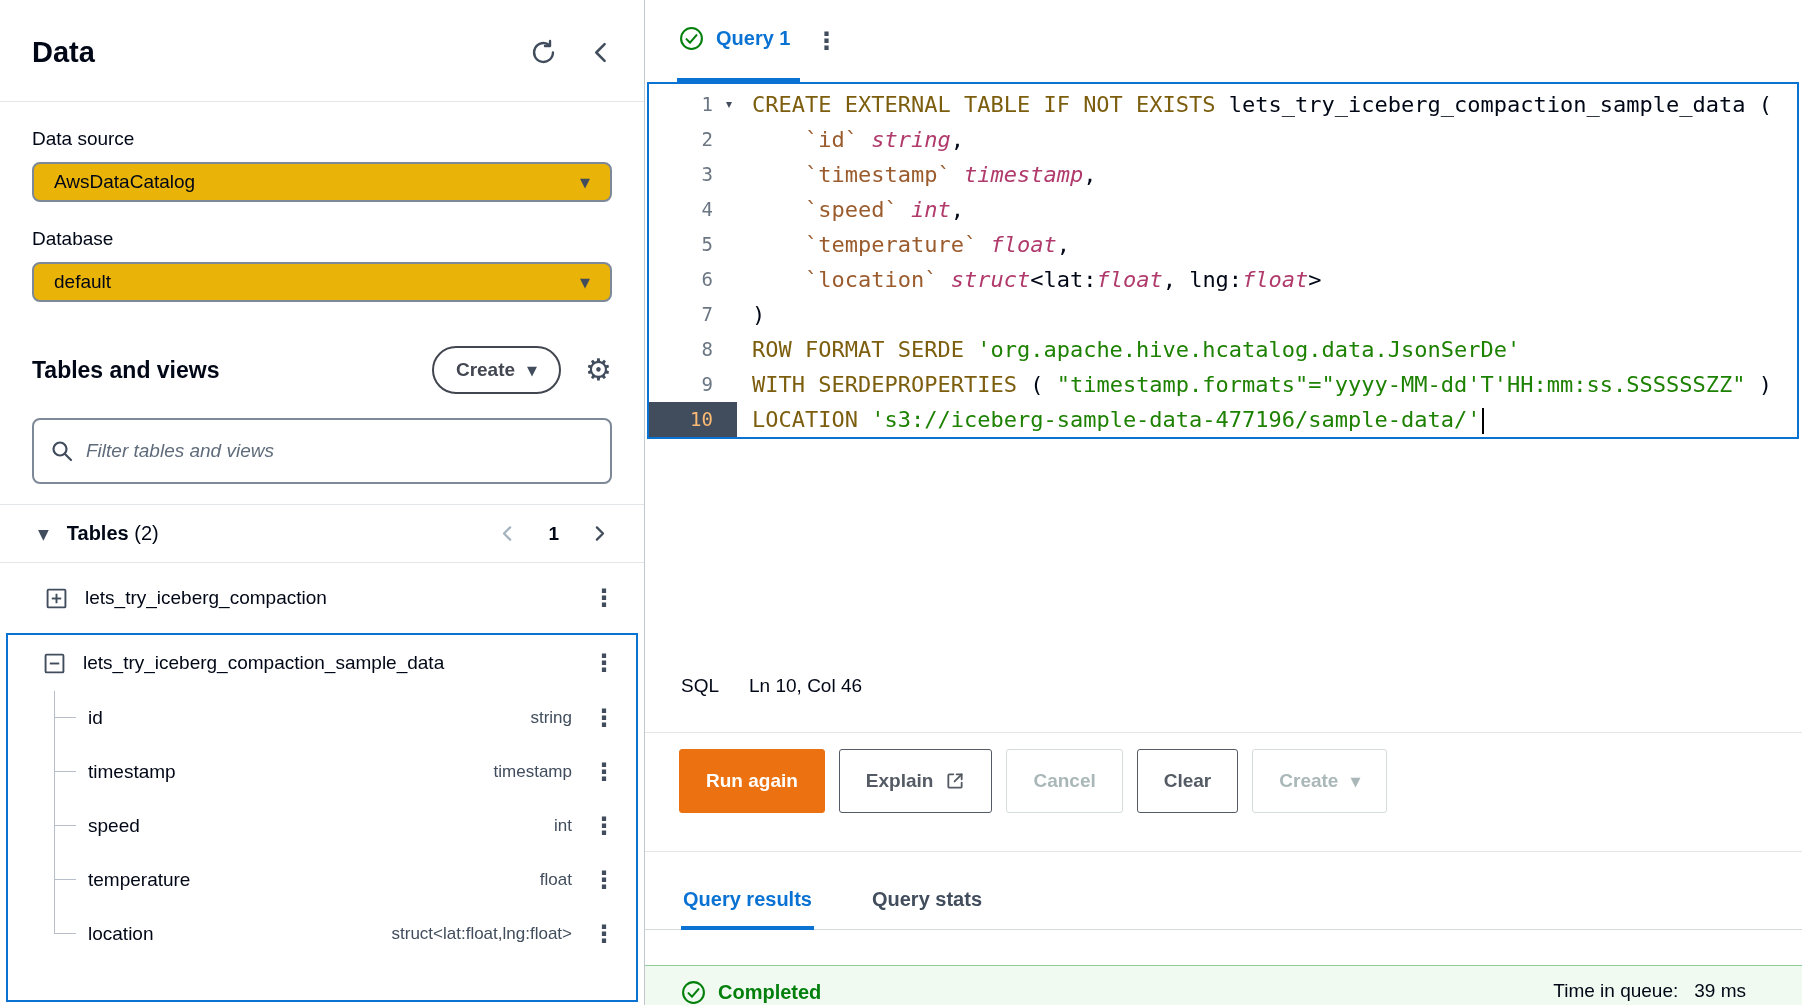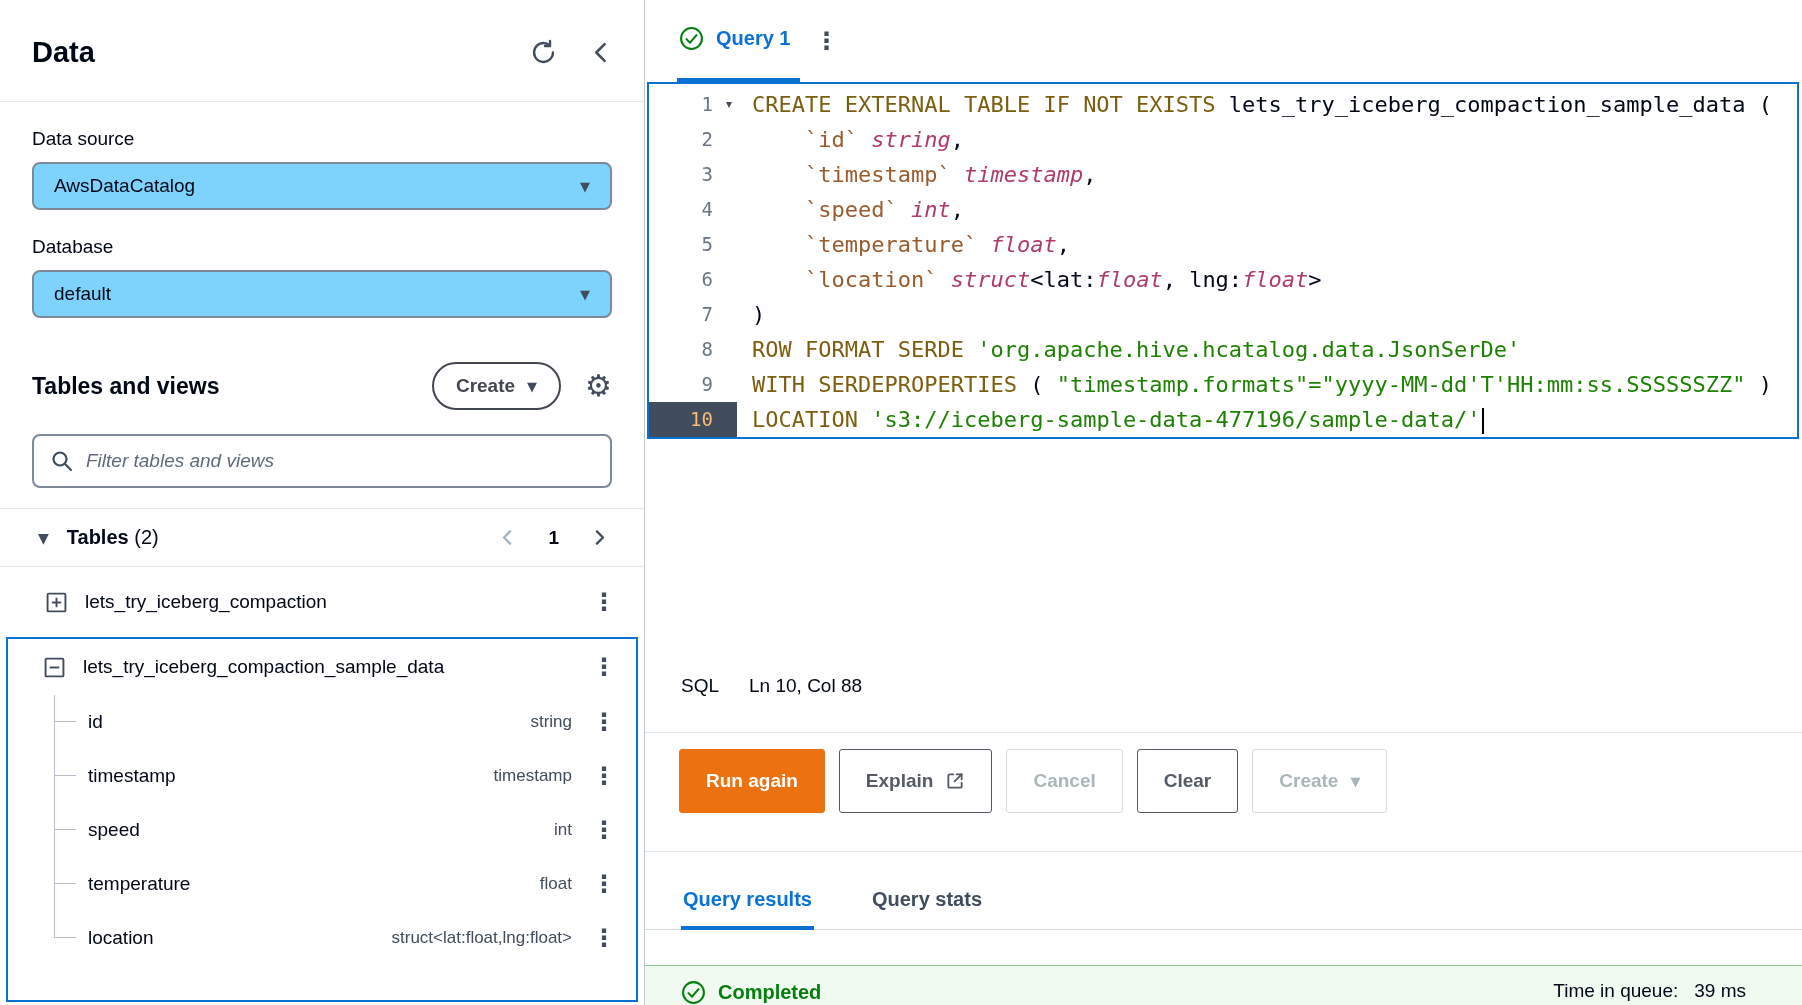--- a/index.html
+++ b/index.html
@@ -8,28 +8,28 @@
   .app { display:flex; width:1802px; height:1005px; }
 
   
   .sidebar { width:645px; min-width:645px; border-right:1px solid #bfc7cf; display:flex; flex-direction:column; overflow:hidden; background:#fff; }
   .sb-header { display:flex; justify-content:space-between; align-items:center; padding:36px 30px 32px 32px; border-bottom:1px solid #e4e7ea; }
   .sb-title { font-size:29px; font-weight:700;text-align:right; }
   .hdr-icons { display:flex; gap:32px; align-items:center; }
   .icon-btn { background:none; border:none; padding:0; cursor:pointer; display:flex; align-items:center; color:#414d5c; }
   .sb-section { padding:0 32px; }
   .field-label { font-size:19px; margin:26px 0 12px; }
-  .select { height:48px; border:2px solid #7d8998; border-radius:8px; display:flex; align-items:center; justify-content:space-between; padding:0 20px; font-size:19px; cursor:pointer; background:#7dd3fc; }
+  .select { height:40px; border:2px solid #7d8998; border-radius:8px; display:flex; align-items:center; justify-content:space-between; padding:0 20px; font-size:19px; cursor:pointer; background:#eab308; }
   .caret { font-family:"DejaVu Sans", sans-serif; font-size:13px; color:#414d5c; }
   .tv-row { display:flex; align-items:center; justify-content:space-between; margin-top:44px; }
   .tv-heading { font-size:23px; font-weight:700; }
   .tv-actions { display:flex; align-items:center; gap:24px; }
   .create-btn { height:48px; padding:0 22px; border:2px solid #424650; border-radius:24px; background:#fff; font-family:inherit; font-size:19px; font-weight:700; color:#424650; display:flex; align-items:center; gap:12px; cursor:pointer; }
   .gear { font-family:"DejaVu Sans", sans-serif; font-size:30px; color:#414d5c; line-height:1; }
-  .filter { margin-top:24px; height:54px; border:2px solid #7d8998; border-radius:8px; display:flex; align-items:center; padding:0 16px; gap:12px; background:#fff; }
+  .filter { margin-top:24px; height:66px; border:2px solid #7d8998; border-radius:8px; display:flex; align-items:center; padding:0 16px; gap:12px; background:#fff; }
   .filter input { border:none; outline:none; flex:1; font-size:19px; font-family:inherit; color:#000716; background:transparent; }
   .filter input::placeholder { color:#5f6b7a; font-style:italic; opacity:1; }
   .divider { height:1px; background:#e4e7ea; margin-top:20px; }
   .tables-hdr { height:58px; display:flex; align-items:center; padding:0 34px 0 38px; border-bottom:1px solid #e4e7ea; }
   .tri { font-family:"DejaVu Sans", sans-serif; font-size:14px; color:#414d5c; margin-right:18px; cursor:pointer; }
   .th-label { font-size:20px; flex:1; }
   .th-label b { font-weight:700; }
   .pager { display:flex; align-items:center; gap:30px; }
   .page-num { font-size:19px; font-weight:700; }
   .trow { height:70px; display:flex; align-items:center; padding:0 24px 0 46px; cursor:pointer; }
@@ -253,21 +253,21 @@
           <div class="code"><span class="tok-kw">WITH SERDEPROPERTIES </span><span class="tok-pl">( </span><span class="tok-st">"timestamp.formats"="yyyy-MM-dd'T'HH:mm:ss.SSSSSSZZ"</span><span class="tok-pl"> )</span></div>
         </div>
         <div class="ed-row active">
           <div class="ln">10</div>
           <div class="code"><span class="tok-kw">LOCATION </span><span class="tok-st">'s3://iceberg-sample-data-477196/sample-data/'</span><span class="cursor"></span></div>
         </div>
       </div>
 
     <div class="statusbar">
       <span>SQL</span>
-      <span>Ln 10, Col 88</span>
+      <span>Ln 10, Col 46</span>
     </div>
 
     <div class="hdiv d1"></div>
 
     <div class="actions">
       <button class="btn primary">Run again</button>
       <button class="btn">
         <span>Explain</span>
         <svg width="20" height="20" viewBox="0 0 24 24" fill="none" stroke="currentColor" stroke-width="2.2" stroke-linecap="round" stroke-linejoin="round">
             <path d="M10 4H5.5A1.5 1.5 0 0 0 4 5.5v13A1.5 1.5 0 0 0 5.5 20h13a1.5 1.5 0 0 0 1.5-1.5V14"></path>

